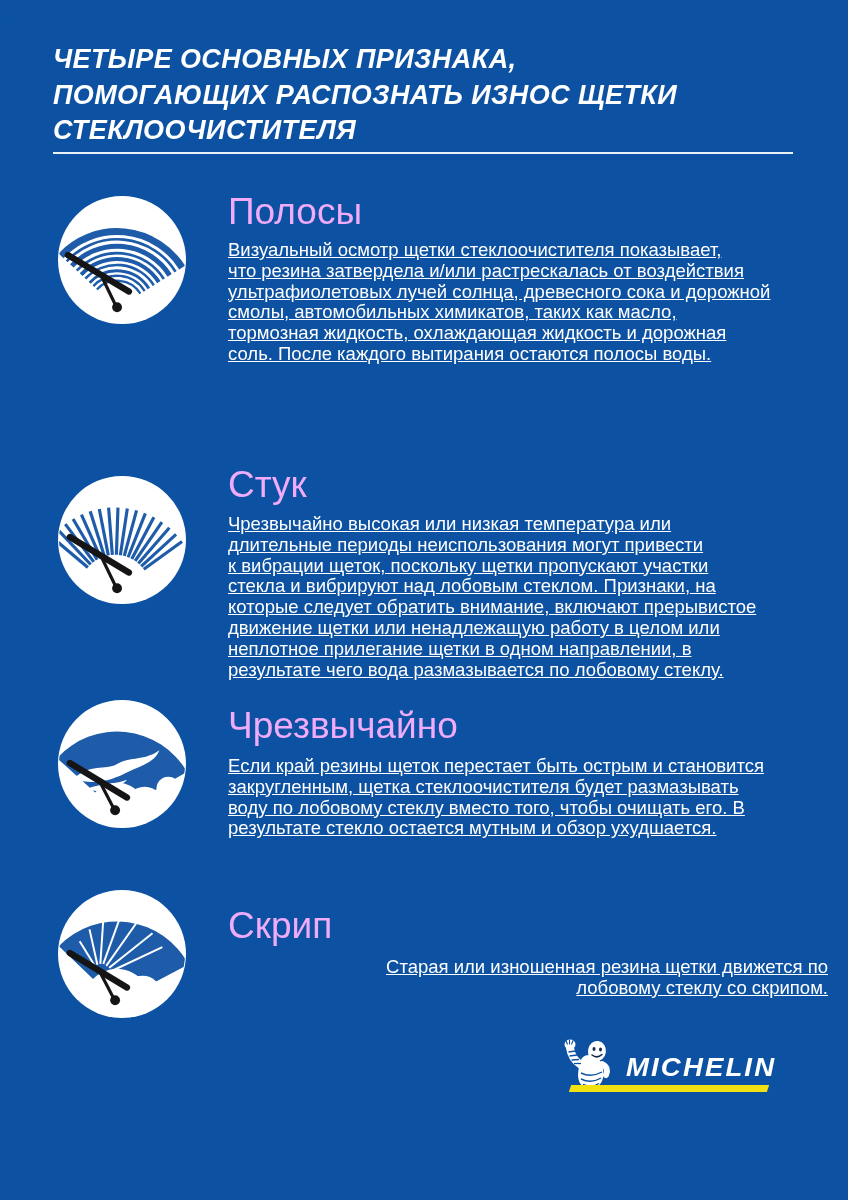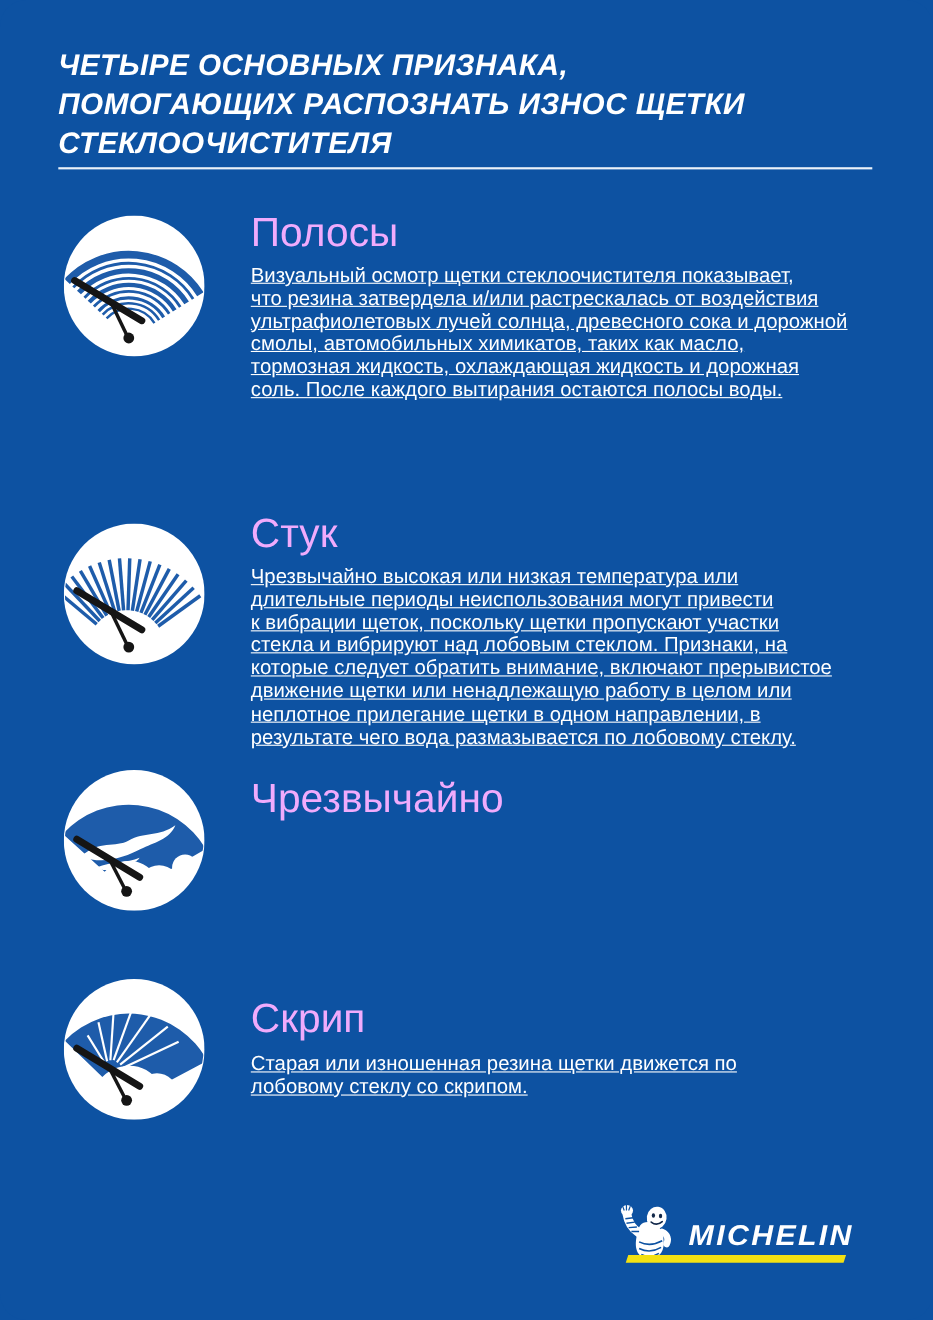--- a/index.html
+++ b/index.html
@@ -14,21 +14,21 @@
     white-space:pre-line;
   }
   .divider{
     position:absolute;left:53px;top:152px;width:740px;height:2px;
     background:#e9f1f9;
   }
   .section{position:absolute;left:0;width:848px;}
   .sec1{top:191px;height:210px;}
   .sec2{top:421px;height:250px;margin-top:43px;}
   .sec3{top:700px;height:165px;}
-  .sec4{top:890px;height:140px;}
+  .sec4{top:890px;height:140px;text-align:right;}
   .icon{position:absolute;left:58px;width:128px;height:128px;}
   .sec1 .icon{top:5px;}
   .sec2 .icon{top:12px;}
   .sec3 .icon{top:0px;}
   .sec4 .icon{top:0px;}
   .head{
     position:absolute;left:228px;
     color:#f0abfc;font-size:37px;line-height:42px;font-weight:400;
   }
   .sec1 .head{top:0px;}
@@ -38,21 +38,21 @@
   .body-text{
     position:absolute;left:228px;width:600px;
     color:#ffffff;font-size:18.5px;line-height:20.8px;
     white-space:pre-line;
     text-decoration:underline;
   }
   .sec1 .body-text{top:49px;}
   .sec2 .body-text{top:50px;}
   .sec3 .body-text{top:56px;}
   .sec4 .body-text{top:67px;}
-  .logo{position:absolute;left:556px;top:1092px;width:250px;height:62px;}
+  .logo{position:absolute;left:556px;top:1036px;width:250px;height:62px;}
   .bib{position:absolute;left:2px;top:2px;}
   .wordmark{
     position:absolute;left:70px;top:16px;
     color:#ffffff;font-size:26px;font-weight:bold;font-style:italic;
     letter-spacing:2px;transform:scaleX(1.06);transform-origin:left center;
     white-space:nowrap;
   }
   .logo-bar{
     position:absolute;left:14px;top:49px;width:198px;height:7px;
     background:#f3e112;transform:skewX(-18deg);
@@ -161,20 +161,24 @@
           <circle cx="112" cy="90" r="12" fill="#ffffff"></circle>
           <path d="M16,80 C32,64 48,72 60,65 C74,57 88,62 103,51 C98,64 83,67 71,73 C57,80 38,88 16,80 Z" fill="#ffffff"></path>
           <path d="M30,90 C45,84 58,86 70,81 C68,85 56,90 44,92 C38,93 33,92 30,90 Z" fill="#ffffff"></path>
         </g>
         <line x1="12" y1="64" x2="70" y2="99" stroke="#151515" stroke-width="6.5" stroke-linecap="round"></line>
         <line x1="43" y1="84" x2="57" y2="111" stroke="#151515" stroke-width="3.2"></line>
         <circle cx="58" cy="112" r="5" fill="#151515"></circle>
       </svg>
     </span>
     <div class="head">Чрезвычайно</div>
+    <div class="body-text">Если край резины щеток перестает быть острым и становится
+закругленным, щетка стеклоочистителя будет размазывать
+воду по лобовому стеклу вместо того, чтобы очищать его. В
+результате стекло остается мутным и обзор ухудшается.</div>
   </div>
 
   <div class="section sec4">
     <span class="icon">
       <svg width="128" height="128" viewBox="0 0 130 130">
         <defs>
             <clipPath id="c4">
               <circle cx="65" cy="65" r="64"></circle>
             </clipPath>
           </defs>

